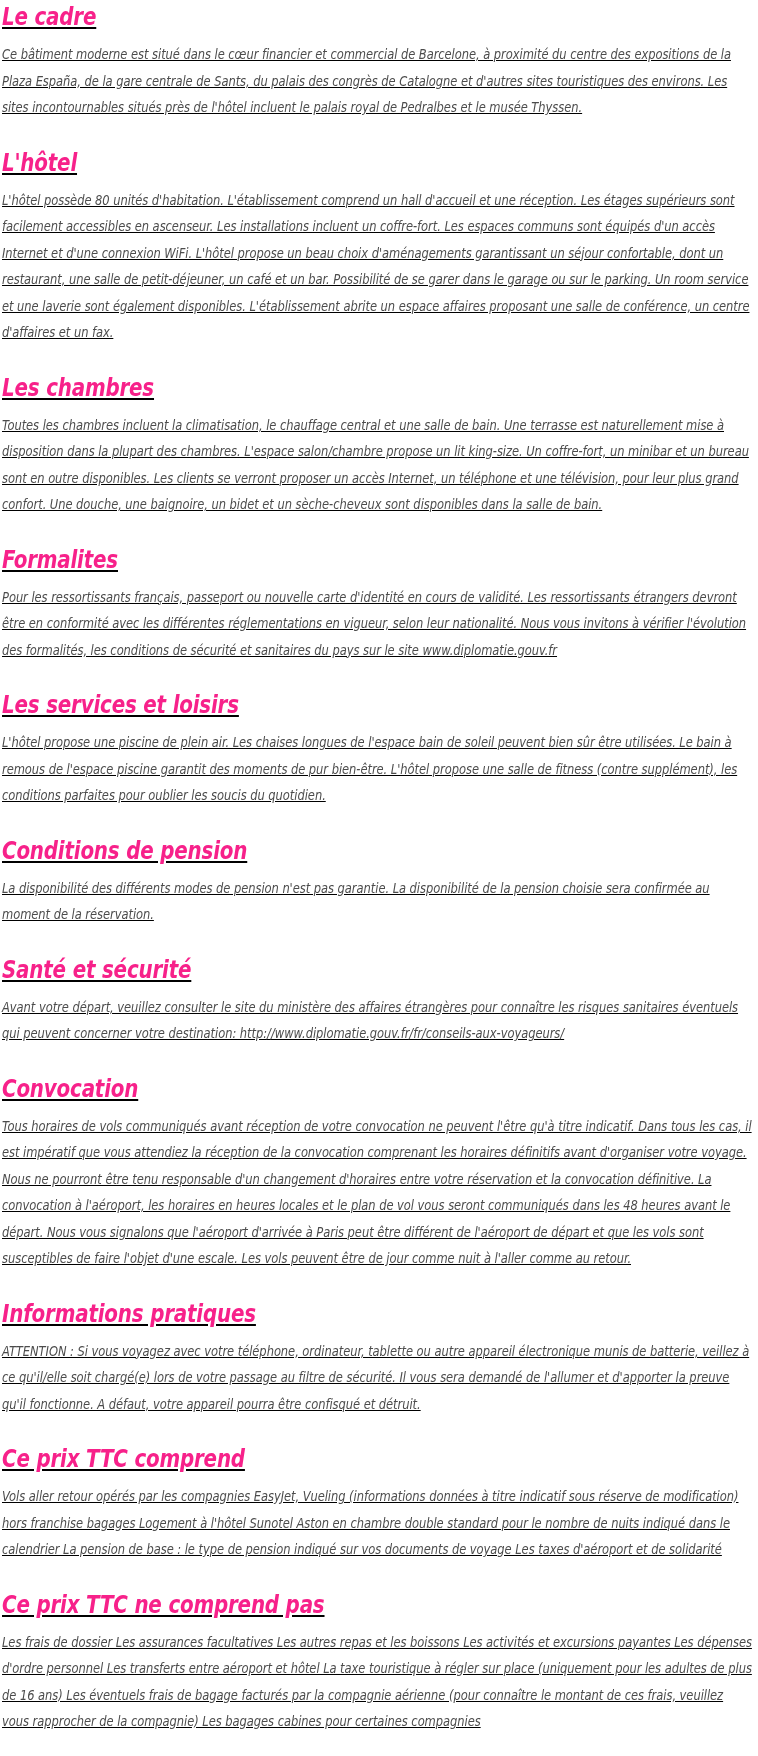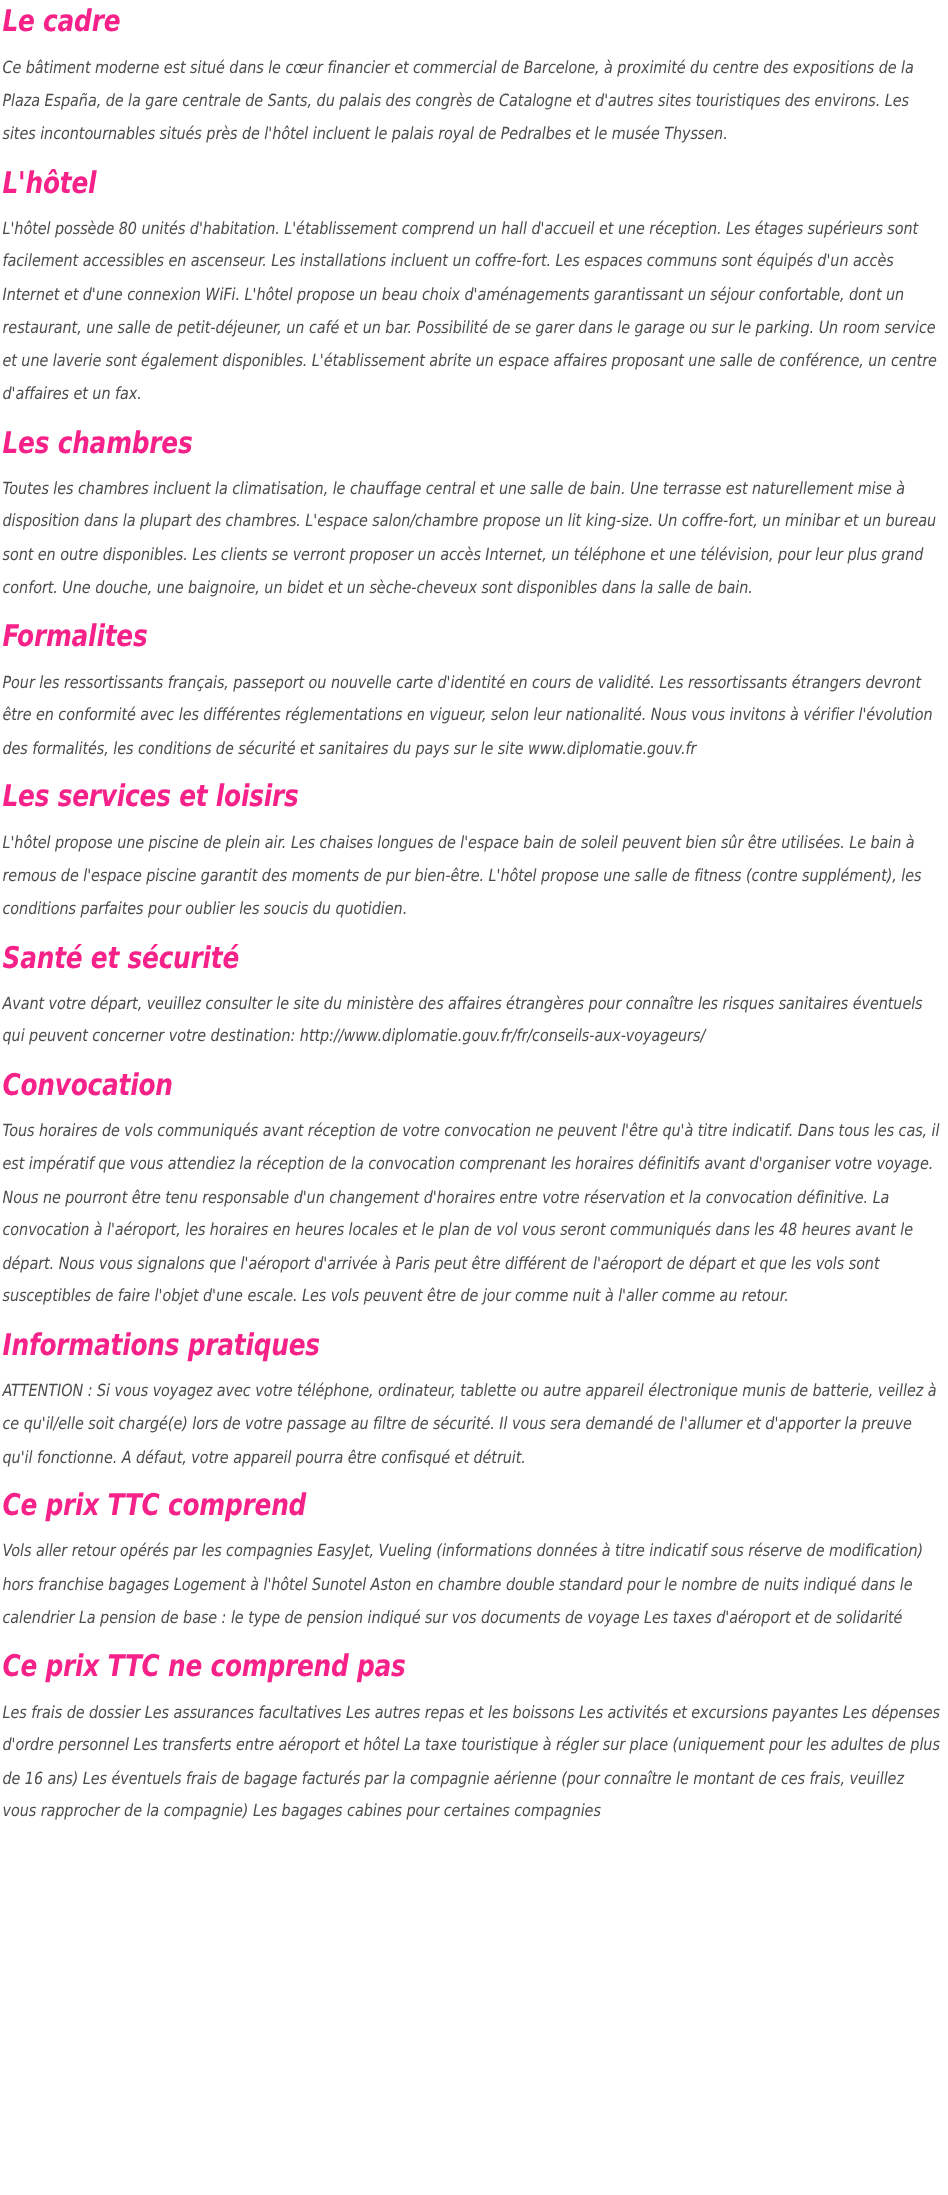--- a/index.html
+++ b/index.html
@@ -11,26 +11,27 @@
   body {
     width: 758px;
     font-family: "Liberation Sans Narrow", "DejaVu Sans Condensed", "Liberation Sans", sans-serif;
     -webkit-font-smoothing: antialiased;
   }
   .page {
     width: 758px;
     box-sizing: border-box;
     padding: 0 4px 0 2px;
     overflow: hidden;
+    text-decoration: underline;
   }
   .section {
     margin: 0;
   }
   .section + .section {
-    margin-top: 9px;
+    margin-top: 26px;
   }
   h2.heading {
     font-size: 24px;
     line-height: 30px;
     font-weight: 700;
     font-style: italic;
     letter-spacing: -0.2px;
     color: #f7218a;
     margin: 0 0 10px 0;
     font-stretch: condensed;
@@ -77,20 +78,24 @@
   <div class="section">
     <h2 class="heading">Formalites</h2>
     <p class="body-text">Pour les ressortissants français, passeport ou nouvelle carte d'identité en cours de validité. Les ressortissants étrangers devront être en conformité avec les différentes réglementations en vigueur, selon leur nationalité. Nous vous invitons à vérifier l'évolution des formalités, les conditions de sécurité et sanitaires du pays sur le site www.diplomatie.gouv.fr</p>
   </div>
 
   <div class="section">
     <h2 class="heading">Les services et loisirs</h2>
     <p class="body-text">L'hôtel propose une piscine de plein air. Les chaises longues de l'espace bain de soleil peuvent bien sûr être utilisées. Le bain à remous de l'espace piscine garantit des moments de pur bien-être. L'hôtel propose une salle de fitness (contre supplément), les conditions parfaites pour oublier les soucis du quotidien.</p>
   </div>
 
+  <div class="section">
+    <h2 class="heading">Conditions de pension</h2>
+    <p class="body-text">La disponibilité des différents modes de pension n'est pas garantie. La disponibilité de la pension choisie sera confirmée au moment de la réservation.</p>
+  </div>
 
   <div class="section">
     <h2 class="heading">Santé et sécurité</h2>
     <p class="body-text">Avant votre départ, veuillez consulter le site du ministère des affaires étrangères pour connaître les risques sanitaires éventuels qui peuvent concerner votre destination: http://www.diplomatie.gouv.fr/fr/conseils-aux-voyageurs/</p>
   </div>
 
   <div class="section">
     <h2 class="heading">Convocation</h2>
     <p class="body-text">Tous horaires de vols communiqués avant réception de votre convocation ne peuvent l'être qu'à titre indicatif. Dans tous les cas, il est impératif que vous attendiez la réception de la convocation comprenant les horaires définitifs avant d'organiser votre voyage. Nous ne pourront être tenu responsable d'un changement d'horaires entre votre réservation et la convocation définitive. La convocation à l'aéroport, les horaires en heures locales et le plan de vol vous seront communiqués dans les 48 heures avant le départ. Nous vous signalons que l'aéroport d'arrivée à Paris peut être différent de l'aéroport de départ et que les vols sont susceptibles de faire l'objet d'une escale. Les vols peuvent être de jour comme nuit à l'aller comme au retour.</p>
   </div>

